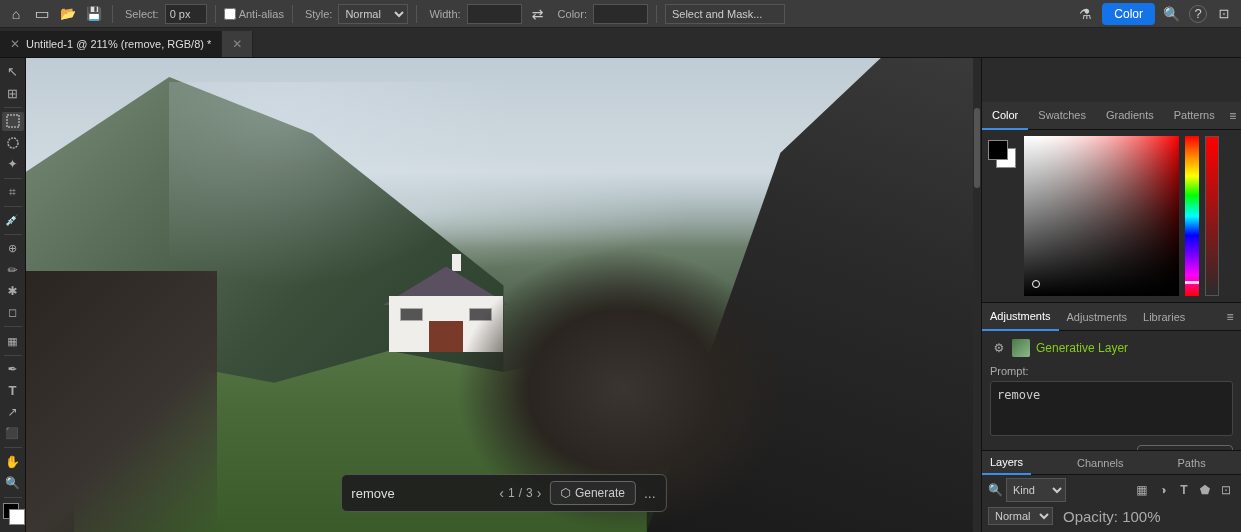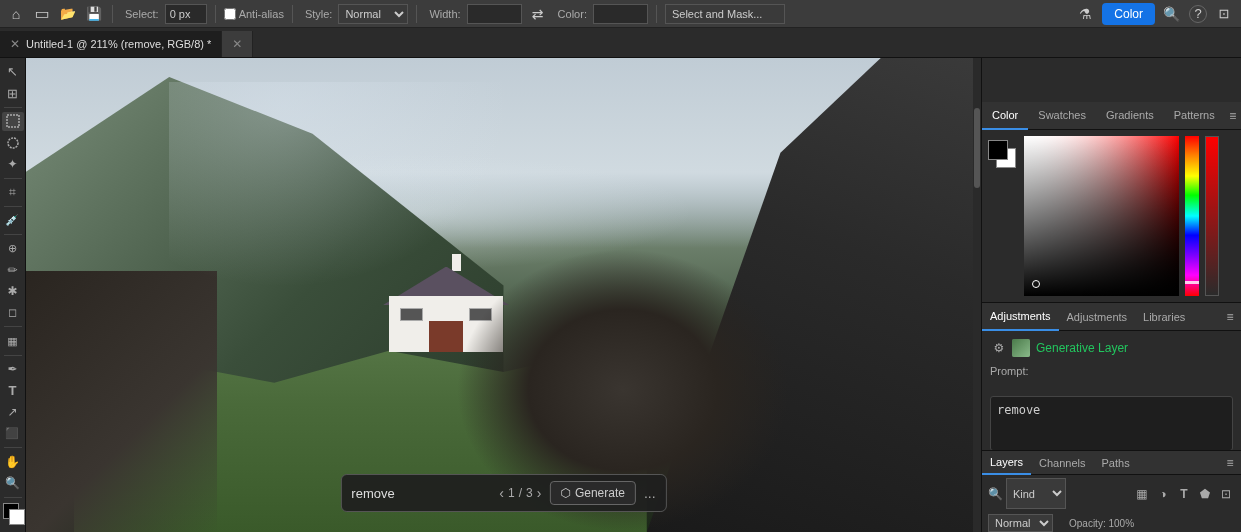--- a/index.html
+++ b/index.html
@@ -453,26 +453,26 @@
       overflow-y: auto;
     }
     .gen-layer-header {
       display: flex;
       align-items: center;
       gap: 6px;
       margin-bottom: 8px;
     }
     .gen-layer-title {
       font-size: 12px;
-      color: #22c55e;
+      color: #84cc16;
     }
     .prompt-label {
       font-size: 11px;
       color: #aaa;
-      margin-bottom: 19px;
+      margin-bottom: 4px;
     }
     .prompt-textarea {
       width: 100%;
       background: #1e1e1e;
       border: 1px solid #444;
       color: #ccc;
       font-size: 12px;
       padding: 6px;
       border-radius: 3px;
       resize: none;
@@ -534,20 +534,21 @@
       display: flex;
       flex-direction: column;
       flex-shrink: 0;
     }
     .layers-tabs {
       display: flex;
       align-items: center;
       background: #323232;
       border-bottom: 1px solid #111;
       height: 24px;
+      gap: 38px;
     }
     .layers-tab {
       padding: 0 8px;
       height: 24px;
       display: flex;
       align-items: center;
       font-size: 11px;
       color: #aaa;
       cursor: pointer;
     }
@@ -559,21 +560,21 @@
       display: flex;
       align-items: center;
       padding: 3px 6px;
       gap: 4px;
     }
     .layers-kind-select {
       background: #3a3a3a;
       border: 1px solid #555;
       color: #ccc;
       font-size: 11px;
-      height: 31px;
+      height: 24px;
       padding: 0 2px;
       width: 60px;
     }
     .layers-icons {
       display: flex;
       gap: 3px;
       margin-left: auto;
     }
     .layers-icon-btn {
       width: 18px;
@@ -588,23 +589,23 @@
     .layers-normal-select {
       background: #3a3a3a;
       border: 1px solid #555;
       color: #ccc;
       font-size: 11px;
       height: 18px;
       padding: 0 2px;
       width: 65px;
     }
     .layers-opacity {
-      font-size: 10px;
-      color: #aaa;
-      margin-left: 10px;
+      font-size: 15px;
+      color: #aaa;
+      margin-left: 4px;
     }
 
     
     .vertical-scrollbar {
       width: 8px;
       background: #2a2a2a;
       position: absolute;
       right: 0;
       top: 0;
       bottom: 0;

